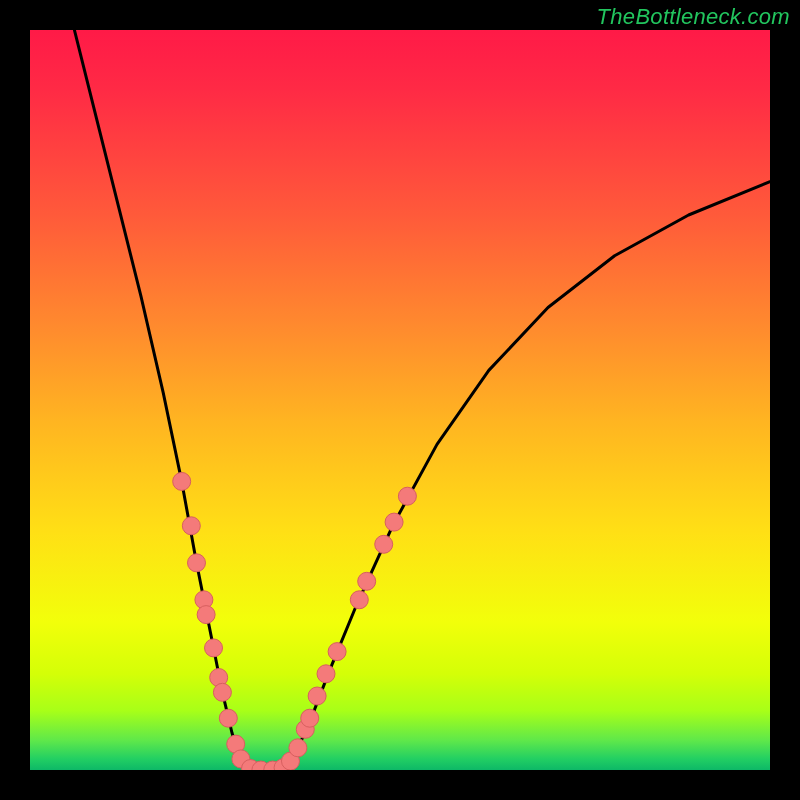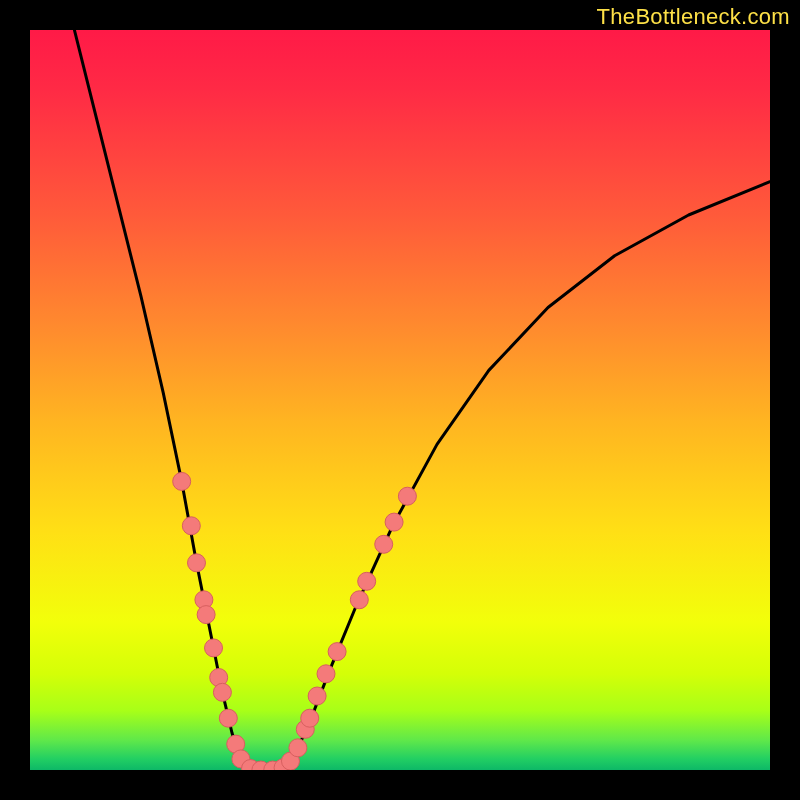--- a/index.html
+++ b/index.html
@@ -14,26 +14,27 @@
   .frame {
     position: relative;
     width: 800px;
     height: 800px;
     background: #000;
   }
   .watermark {
     position: absolute;
     top: 4px;
     right: 10px;
-    color: #fde047;
+    color: #22c55e;
     font-size: 22px;
     font-weight: 500;
     letter-spacing: 0.3px;
     z-index: 20;
     user-select: none;
+    font-style: italic;
   }
   .plot-outer {
     position: absolute;
     left: 30px;
     top: 30px;
     width: 740px;
     height: 740px;
     background: #000;
   }
   .plot-inner {

